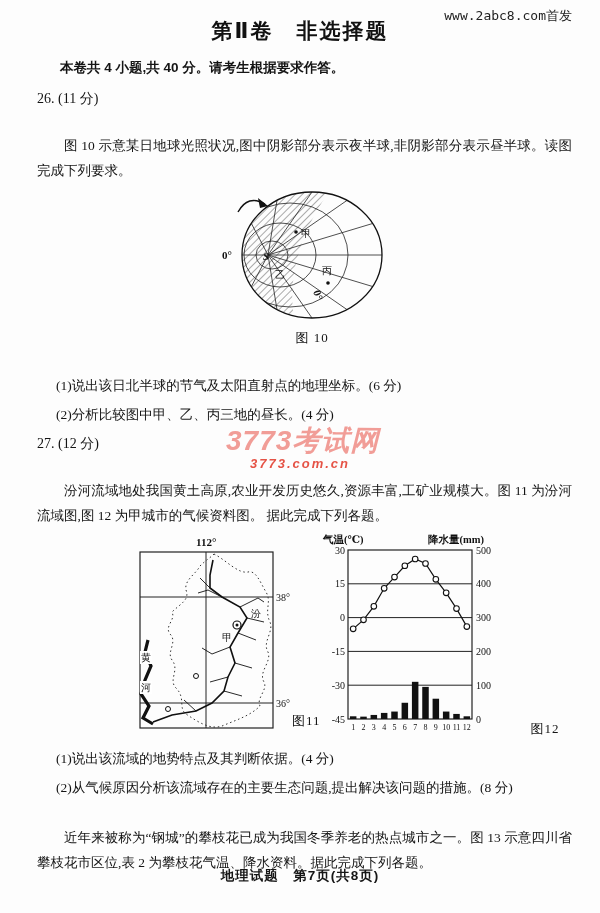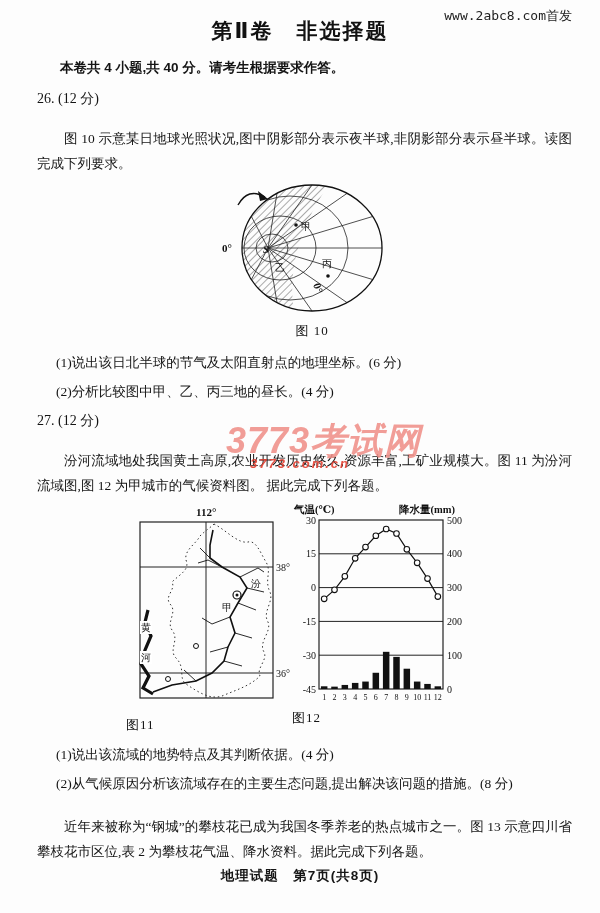--- a/index.html
+++ b/index.html
@@ -25,58 +25,58 @@
   .intro{
     margin:14px 30px 0 60px;
     font-family:"Liberation Sans","DejaVu Sans",sans-serif;
     font-size:13.5px;font-weight:bold;color:#151515;
   }
   .q-head{
     margin:13px 30px 0 37px;
     font-size:14px;color:#141414;
   }
   .q-body{
-    margin:18px 28px 0 37px;
+    margin:25px 28px 0 37px;
     font-size:13.5px;line-height:25px;
     text-indent:2em;color:#141414;
     text-align:justify;
   }
   .sub-q{
     margin:4px 30px 0 56px;
     padding-left:22px;text-indent:-22px;
     font-size:13.5px;line-height:25px;color:#141414;
   }
   .fig-globe-wrap{
     margin:2px 0 0 212px;width:200px;
     display:flex;flex-direction:column;align-items:center;
   }
   .fig-row{
     margin:2px 0 0 126px;
     display:flex;align-items:flex-start;
   }
-  .fig-col{display:flex;flex-direction:column;align-items:flex-start;}
+  .fig-col{display:flex;flex-direction:row;align-items:flex-end;}
   .fig-caption{
     font-size:13px;color:#141414;letter-spacing:1px;
   }
   .cap-globe{margin-top:2px;}
   .cap-map{margin-top:16px;}
   .cap-chart{margin-top:1px;}
   .footer{
     position:absolute;left:0;top:867px;width:100%;
     text-align:center;
     font-family:"Liberation Sans","DejaVu Sans",sans-serif;
     font-size:13.5px;font-weight:bold;color:#161616;letter-spacing:1px;
   }
   .watermark{
     position:absolute;left:226px;top:426px;
     font-family:"Liberation Sans","DejaVu Sans",sans-serif;
     font-style:italic;font-weight:bold;
     pointer-events:none;opacity:0.88;
   }
-  .watermark .wm1{font-size:36px;letter-spacing:1px;display:block;line-height:30px;}
+  .watermark .wm1{font-size:28px;letter-spacing:1px;display:block;line-height:30px;}
   .watermark .wm2{font-size:13px;letter-spacing:2px;display:block;margin:1px 0 0 24px;line-height:13px;}
   svg{display:block;}
   svg text{font-family:"Liberation Serif","DejaVu Serif",serif;}
   .svg-label{font-size:10px;fill:#111;}
   .svg-label-b{font-size:11px;font-weight:bold;fill:#111;}
   .axis-label{font-size:10.5px;font-weight:bold;fill:#111;}
   .tick-label{font-size:10px;fill:#111;}
   .month-label{font-size:8px;fill:#111;}
 </style>
 </head>
@@ -84,21 +84,21 @@
 
 <div class="page">
 
   <div class="credit">www.2abc8.com首发</div>
 
   <h1 class="title">第Ⅱ卷　非选择题</h1>
 
   <div class="intro">本卷共 4 小题,共 40 分。请考生根据要求作答。</div>
 
   <div>
-    <div class="q-head">26. (12 分)</div>
+    <div class="q-head">26. (11 分)</div>
     <div class="q-body">图 10 示意某日地球光照状况,图中阴影部分表示夜半球,非阴影部分表示昼半球。读图完成下列要求。</div>
 
     <div class="fig-globe-wrap">
       <svg width="200" height="142" viewBox="0 0 200 142">
         <defs>
           <pattern id="hatch" patternUnits="userSpaceOnUse" width="5" height="5" patternTransform="rotate(45)">
             <line x1="0" y1="0" x2="0" y2="5" stroke="#444" stroke-width="0.9"></line>
           </pattern>
           <clipPath id="globeClip">
             <ellipse cx="100" cy="70" rx="70" ry="63"></ellipse>
@@ -142,21 +142,21 @@
         <circle cx="84" cy="47" r="1.8" fill="#111"></circle>
         <text x="89" y="52" class="svg-label">甲</text>
         <text x="63" y="93" class="svg-label">乙</text>
         <text x="110" y="89" class="svg-label">丙</text>
         <circle cx="116" cy="98" r="1.8" fill="#111"></circle>
         <text x="102" y="113" class="svg-label-b" transform="rotate(72 106 109)">0°</text>
       </svg>
       <div class="fig-caption cap-globe">图 10</div>
     </div>
 
-    <div class="sub-q" style="margin-top:10px;">(1)说出该日北半球的节气及太阳直射点的地理坐标。(6 分)</div>
+    <div class="sub-q" style="margin-top:26px;">(1)说出该日北半球的节气及太阳直射点的地理坐标。(6 分)</div>
     <div class="sub-q">(2)分析比较图中甲、乙、丙三地的昼长。(4 分)</div>
   </div>
 
   <div>
     <div class="q-head" style="margin-top:8px;">27. (12 分)</div>
     <div class="q-body">汾河流域地处我国黄土高原,农业开发历史悠久,资源丰富,工矿业规模大。图 11 为汾河流域图,图 12 为甲城市的气候资料图。 据此完成下列各题。</div>
 
     <div class="fig-row">
 
       <div class="fig-col">

